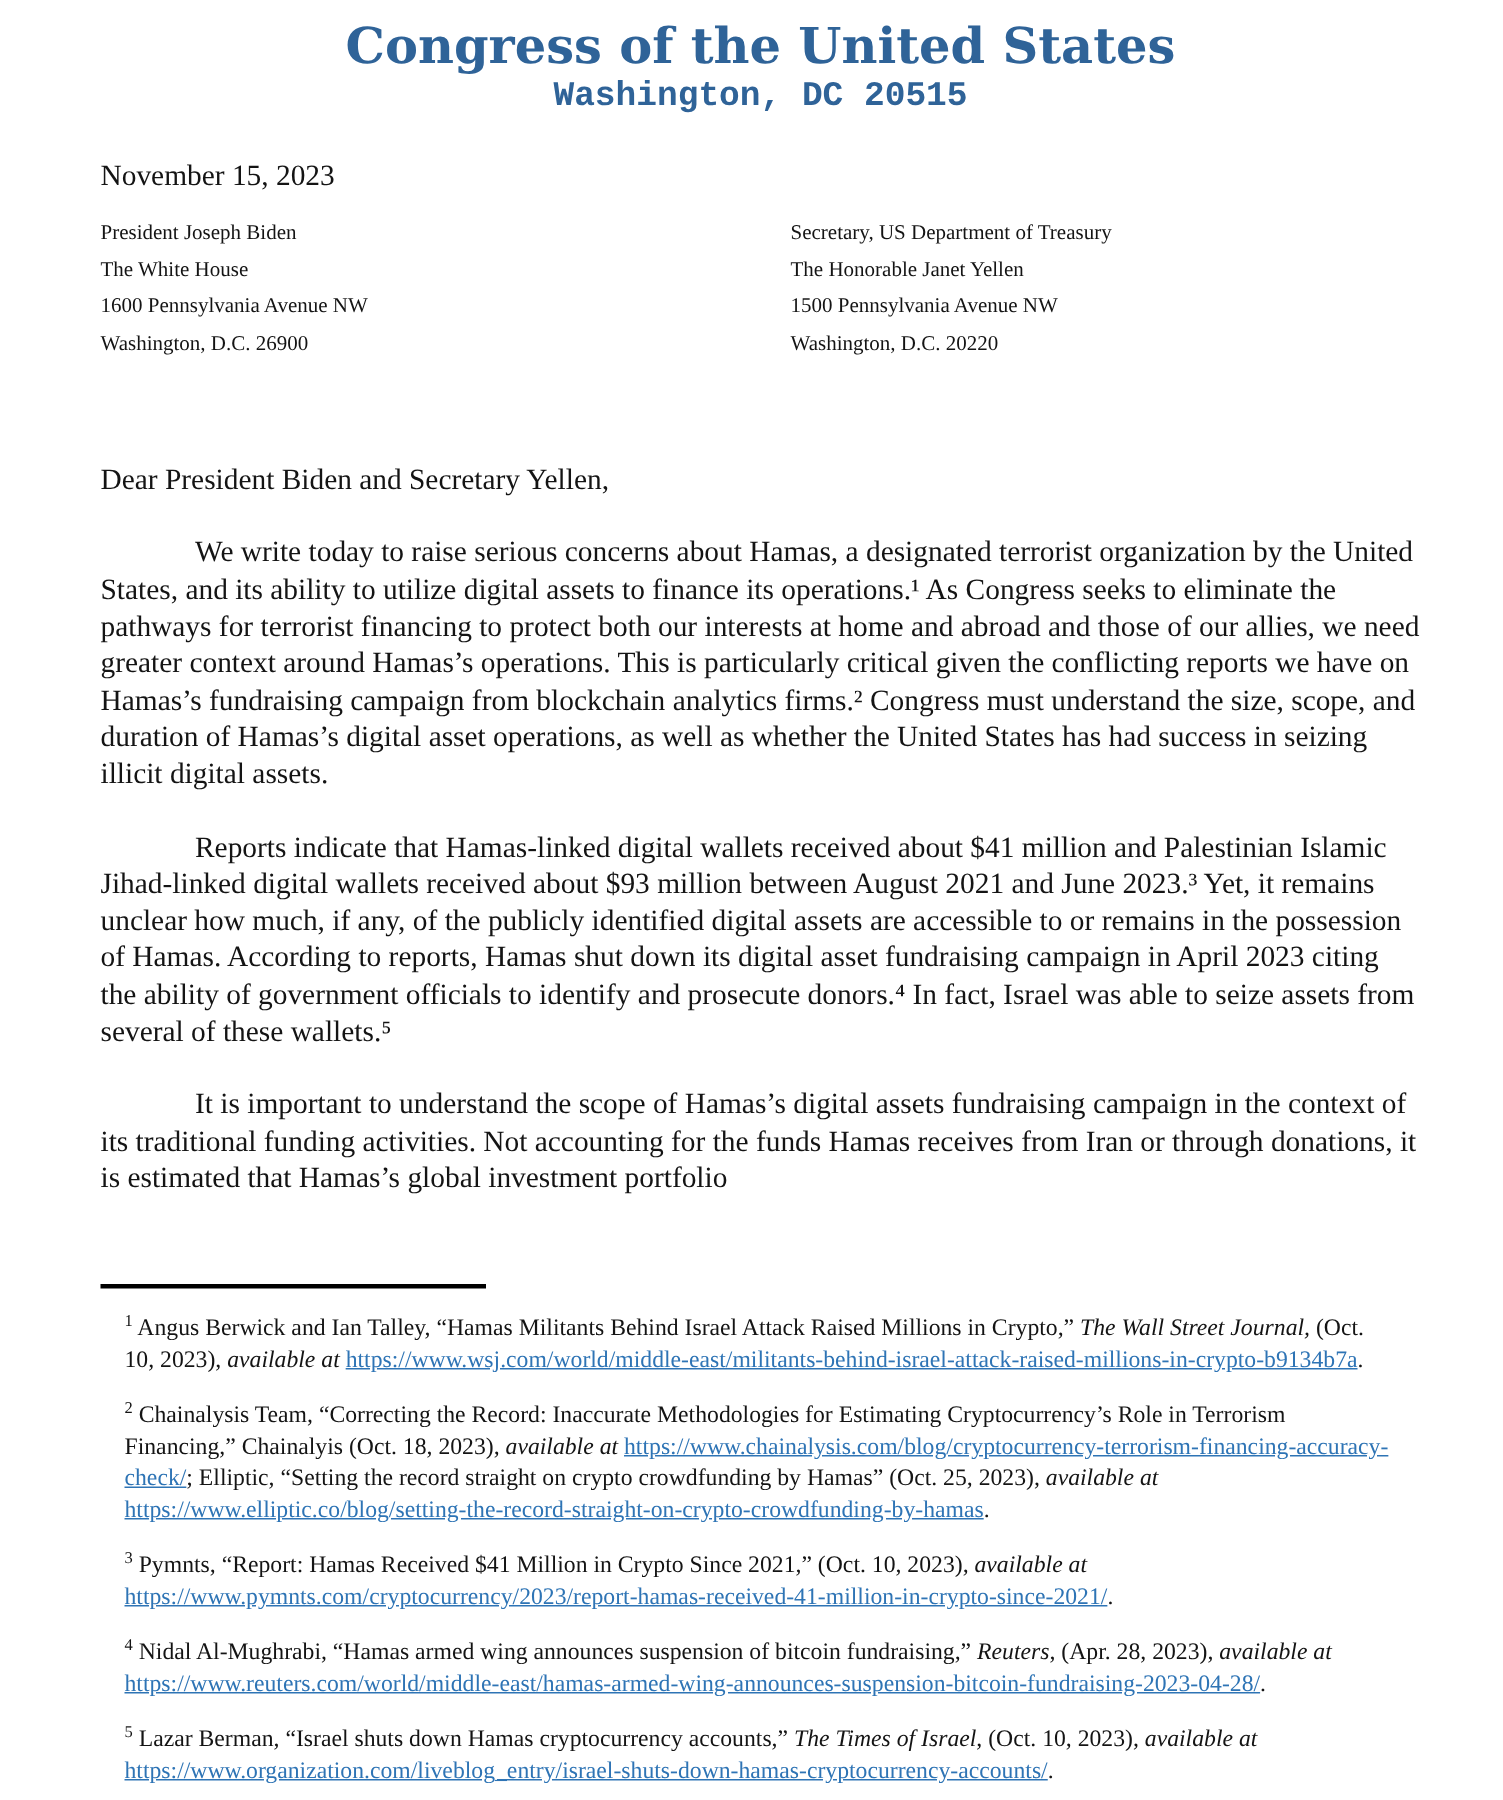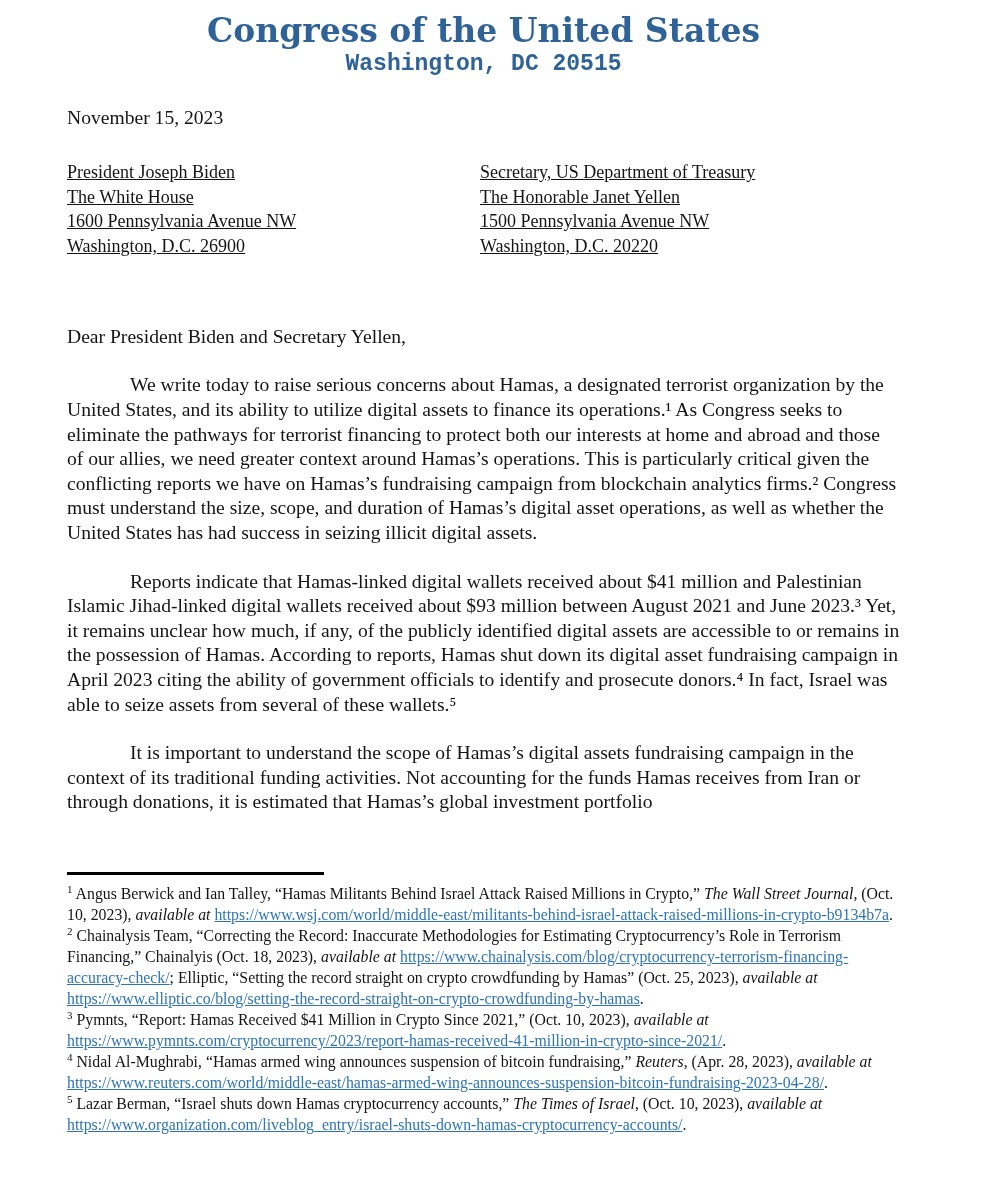--- a/index.html
+++ b/index.html
@@ -1,52 +1,52 @@
 <!DOCTYPE html>
 <html><head>
 <meta charset="utf-8">
 <title>Congressional Letter</title>
 <style>
   html,body{margin:0;padding:0;background:#ffffff;}
   .page{
     width:1002px;height:1200px;background:#ffffff;overflow:hidden;
     font-family:"Liberation Serif",serif;color:#141414;box-sizing:border-box;
-    padding:12px 102px 0 67px;
+    padding:12px 55px 0 67px;
   }
   .letterhead{text-align:center;}
   .lh1{
     font-family:"DejaVu Serif",serif;font-weight:bold;
     font-size:33px;line-height:37px;color:#2f6398;letter-spacing:0px;
   }
   .lh2{
     font-family:Liberation Mono, monospace;font-weight:bold;
     font-size:23px;line-height:27px;color:#2f6398;margin-top:2px;
   }
   .date-line{
     text-align:left;font-size:19.6px;line-height:25px;margin-top:27px;
   }
   .recipients{
-    display:flex;margin-top:30px;font-size:18px;line-height:24.6px;text-decoration:underline;
+    display:flex;margin-top:14px;font-size:14px;line-height:24.6px;
   }
   .recip-left{flex:1;}
   .recip-right{width:420px;}
   .salutation{
     font-size:19.6px;line-height:25px;margin-top:66px;
   }
   .body-para{
     font-size:19.6px;line-height:24.6px;margin:24px 0 0 0;
     text-indent:63px;
   }
   .fnsep{
     width:257px;border-top:3px solid #000;margin-top:57px;
   }
   .footnotes{
     margin-top:8px;font-size:15.8px;line-height:21px;
   }
-  .fn{margin:0;}
+  .fn{margin:16px;}
   .fn sup{font-size:11px;line-height:0;}
   .it{font-style:italic;}
   .lnk{color:#2e74b5;text-decoration:underline;cursor:pointer;}
 </style>
 </head>
 <body>
 
 <div class="page">
 
   <header class="letterhead">

